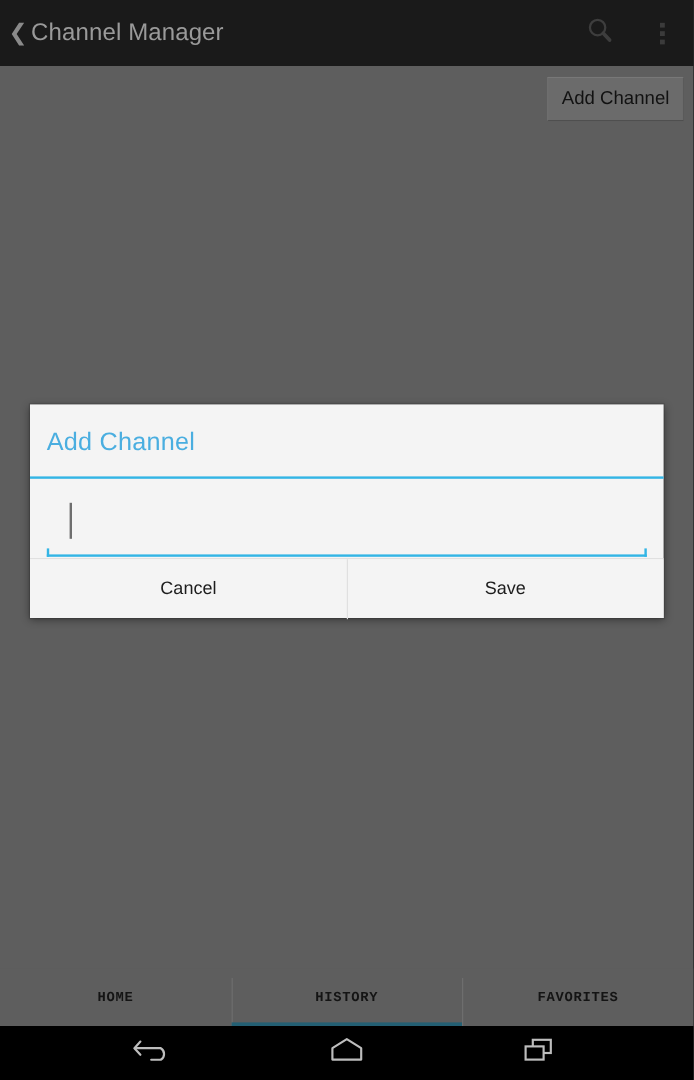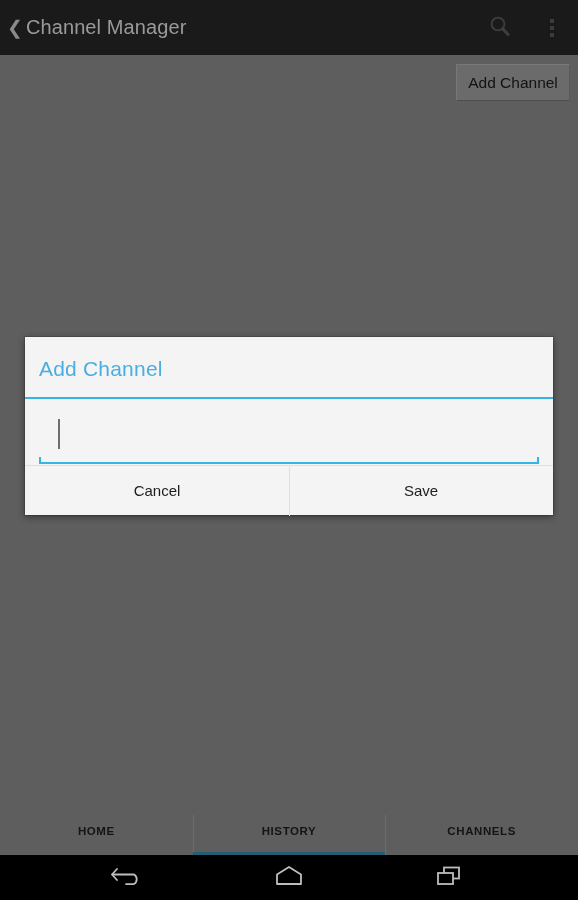--- a/index.html
+++ b/index.html
@@ -90,20 +90,21 @@
   .tab {
     flex: 1 1 0;
     position: relative;
     display: flex;
     align-items: center;
     justify-content: center;
     color: #141414;
     font-size: 11.5px;
     font-weight: bold;
     letter-spacing: 0.6px;
+    font-family: Liberation Mono, monospace;
   }
   .tab + .tab::before {
     content: "";
     position: absolute;
     left: 0; bottom: 0;
     width: 1px; height: 40px;
     background: #6e6e6e;
   }
   .tab.active::after {
     content: "";
@@ -251,21 +252,21 @@
     </div>
 
     <div id="tabbar">
       <div class="tab">
         <span>HOME</span>
       </div>
       <div class="tab active">
         <span>HISTORY</span>
       </div>
       <div class="tab">
-        <span>CHANNELS</span>
+        <span>FAVORITES</span>
       </div>
     </div>
 
   </div>
 
   <div id="dialog">
     <div id="dialog-title">Add Channel</div>
     <div id="dialog-title-divider"></div>
 
     <div id="field-wrap">

